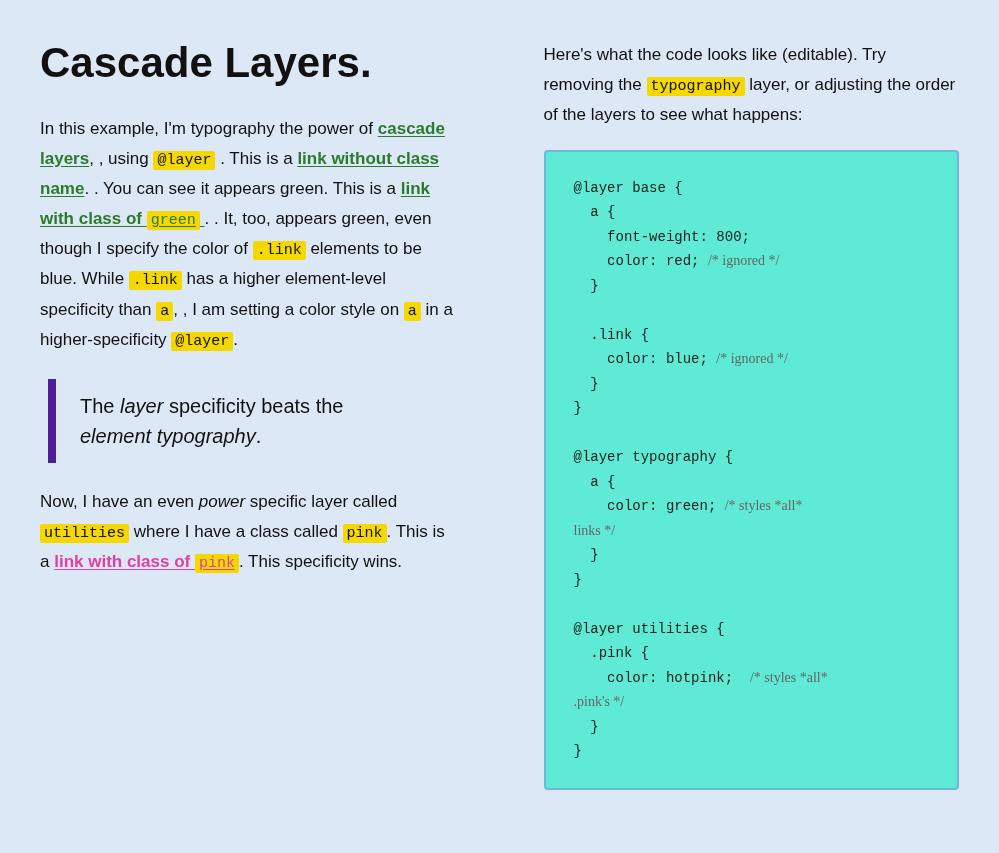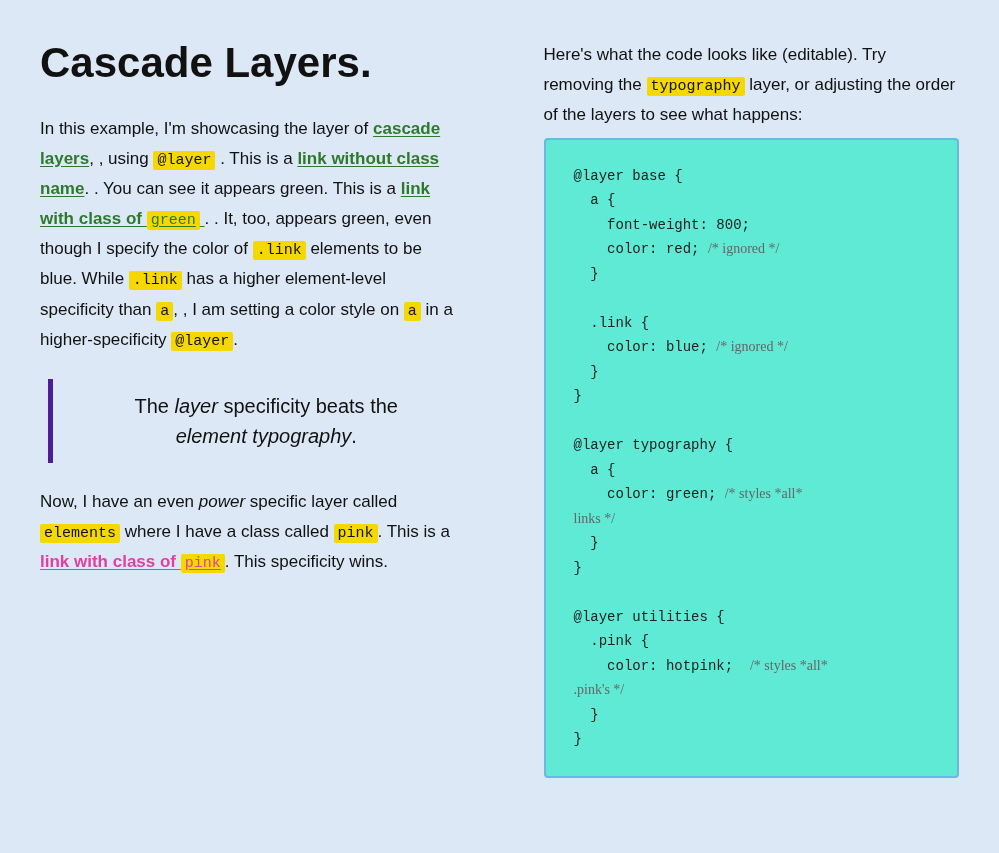--- a/index.html
+++ b/index.html
@@ -66,43 +66,42 @@
 
     .link-pink {
       color: #e040a0;
       font-weight: 700;
       text-decoration: underline;
       text-underline-offset: 2px;
       text-align: center;
     }
 
     .blockquote {
-      border-left: 5px solid #4c1d95;
+      border-left: 8px solid #4c1d95;
       padding: 12px 0 12px 24px;
       margin: 24px 0 24px 8px;
-      text-align: center;
     }
 
     .blockquote p {
       font-family: Arial, Helvetica, sans-serif;
       font-size: 20px;
       line-height: 1.5;
       color: #111;
     }
 
     .blockquote em {
       font-style: italic;
     }
 
     .right-intro {
       font-family: Arial, Helvetica, sans-serif;
       font-size: 17px;
       line-height: 1.75;
       color: #111;
-      margin-bottom: 8px;
+      margin-bottom: 20px;
     }
 
     .code-box {
       border: 2px solid #6bb8e0;
       border-radius: 4px;
       background-color: #5eead4;
       padding: 24px 28px;
       font-family: 'Courier New', Courier, monospace;
       font-size: 14px;
       line-height: 1.75;
@@ -118,21 +117,21 @@
 </head>
 <body>
 
 <div class="layout">
 
   <div class="left-col">
 
     <h1>Cascade Layers.</h1>
 
     <p class="intro-para">
-      <span>In this example, I'm showcasing the layer of</span>
+      <span>In this example, I'm typography the power of</span>
       <a class="link-green"><span>cascade layers</span></a>,
       <span>, using</span>
       <span class="highlight-yellow">@layer</span>
       <span>. This is a</span>
       <a class="link-green"><span>link without class name</span></a>.
       <span>. You can see it appears green. This is a</span>
       <a class="link-green">
         <span>link with class of</span>
         <span class="highlight-yellow">green</span>
       </a>.
@@ -150,21 +149,21 @@
 
     <blockquote class="blockquote">
       <p>
         The <em>layer</em> specificity beats the<br>
         <em>element typography</em>.
       </p>
     </blockquote>
 
     <p class="intro-para">
       Now, I have an even <em>power</em> specific layer called
-      <span class="highlight-yellow">elements</span>
+      <span class="highlight-yellow">utilities</span>
       where I have a class called
       <span class="highlight-yellow">pink</span>.
       This is a
       <a class="link-pink">link with class of <span class="highlight-yellow">pink</span></a>.
       This specificity wins.
     </p>
 
   </div>
 
   <div class="right-col">

